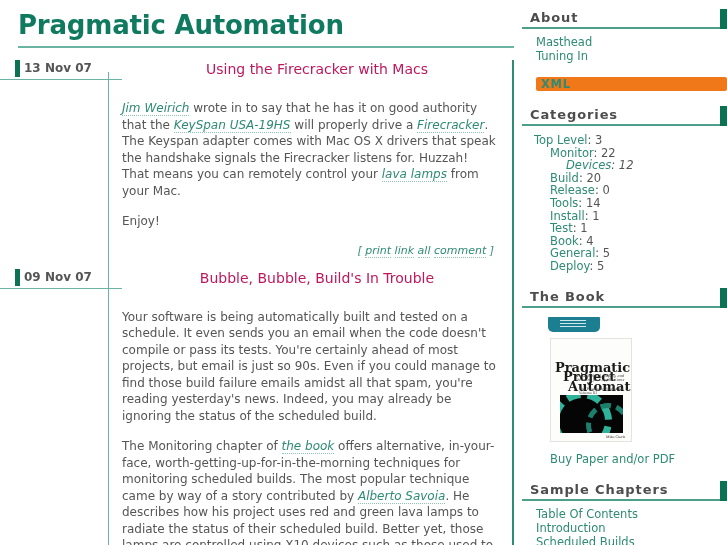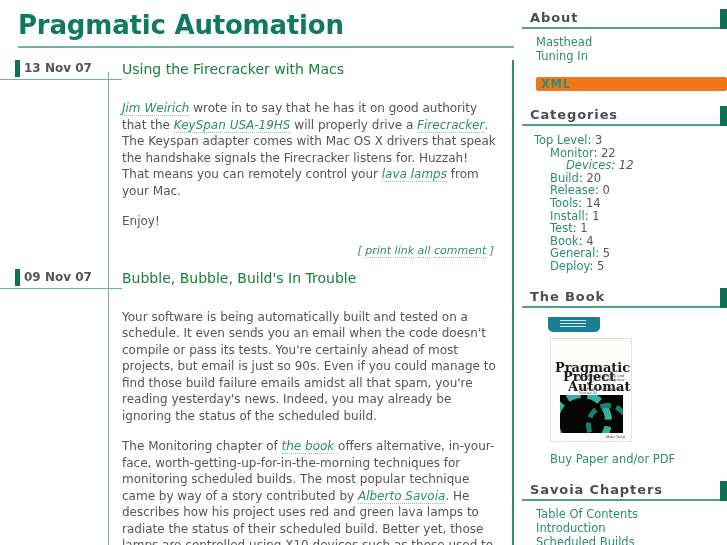--- a/index.html
+++ b/index.html
@@ -86,23 +86,24 @@
     left: 0;
     top: 0px;
     width: 5px;
     height: 17px;
     background: #0d7254;
   }
   .post-title {
     margin: 0;
     font-size: 14px;
     font-weight: normal;
-    color: #15803d;
+    color: #be185d;
     line-height: 18px;
     white-space: nowrap;
+    text-align: center;
   }
   
   .post-body {
     position: relative;
     padding-right: 16px;
   }
   .post-body::before {
     content: "";
     position: absolute;
     left: -14px;
@@ -375,21 +376,21 @@
             </div>
             <div class="bc-sub">How to Build, Deploy, and Monitor Java Applications</div>
             <div class="bc-series">The Pragmatic Starter Kit — Volume III</div>
             <div class="bc-art"></div>
             <div class="bc-author">Mike Clark</div>
           </div>
           <a href="#" class="buy-link">Buy Paper and/or PDF</a>
         </div>
       </div>
       <div class="sb-section">
-        <div class="sb-head"><span>Savoia Chapters</span><span class="cap"></span></div>
+        <div class="sb-head"><span>Sample Chapters</span><span class="cap"></span></div>
         <div class="sb-links">
           <a href="#">Table Of Contents</a>
           <a href="#">Introduction</a>
           <a href="#">Scheduled Builds</a>
           <a href="#">Summary Card</a>
         </div>
       </div>
     </div>
 
 </div>

